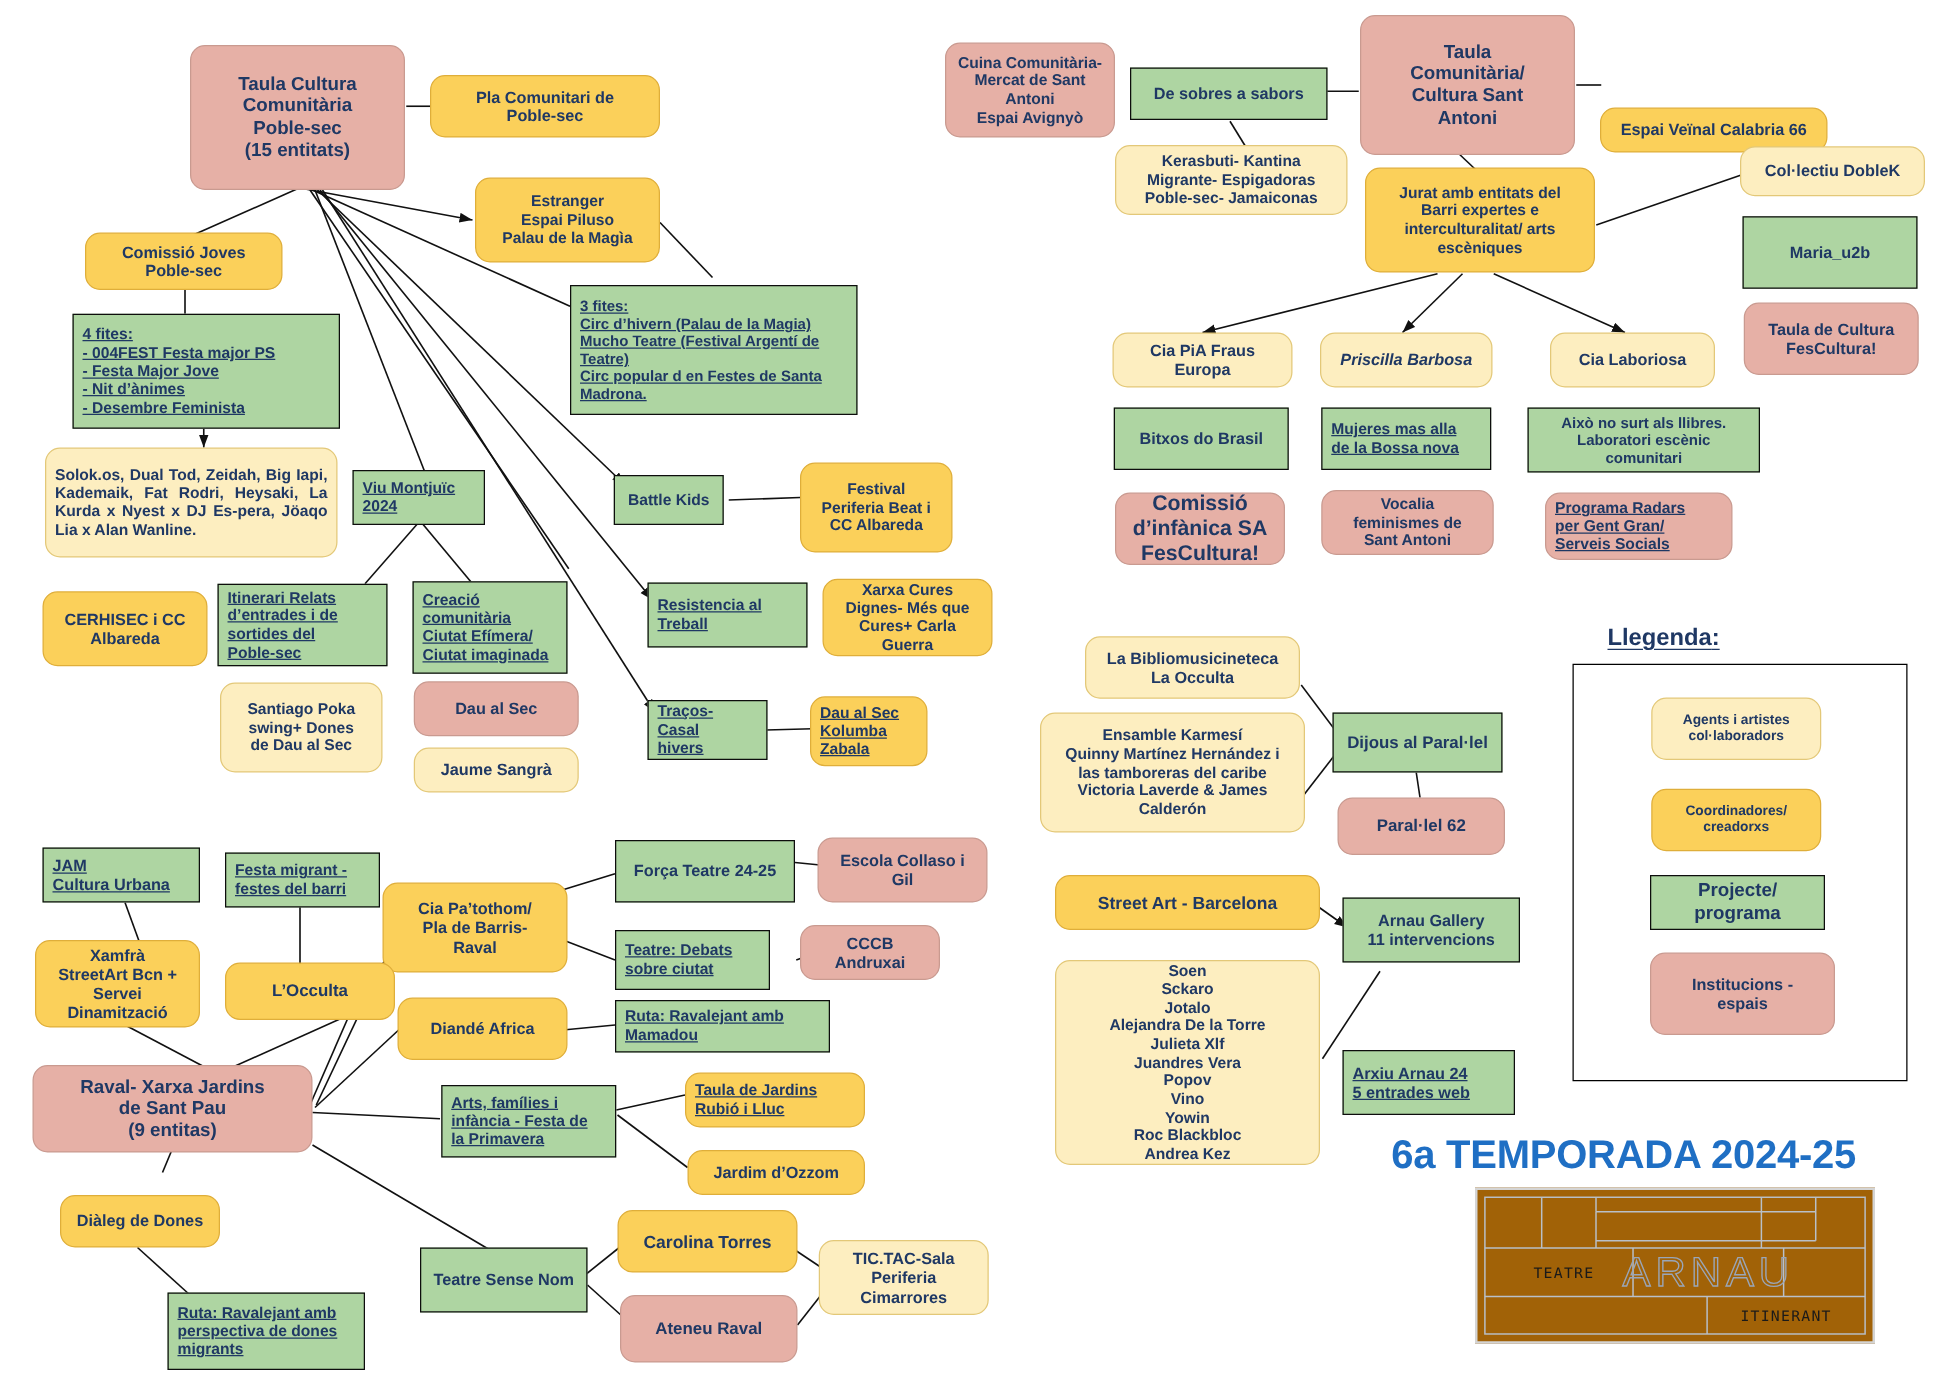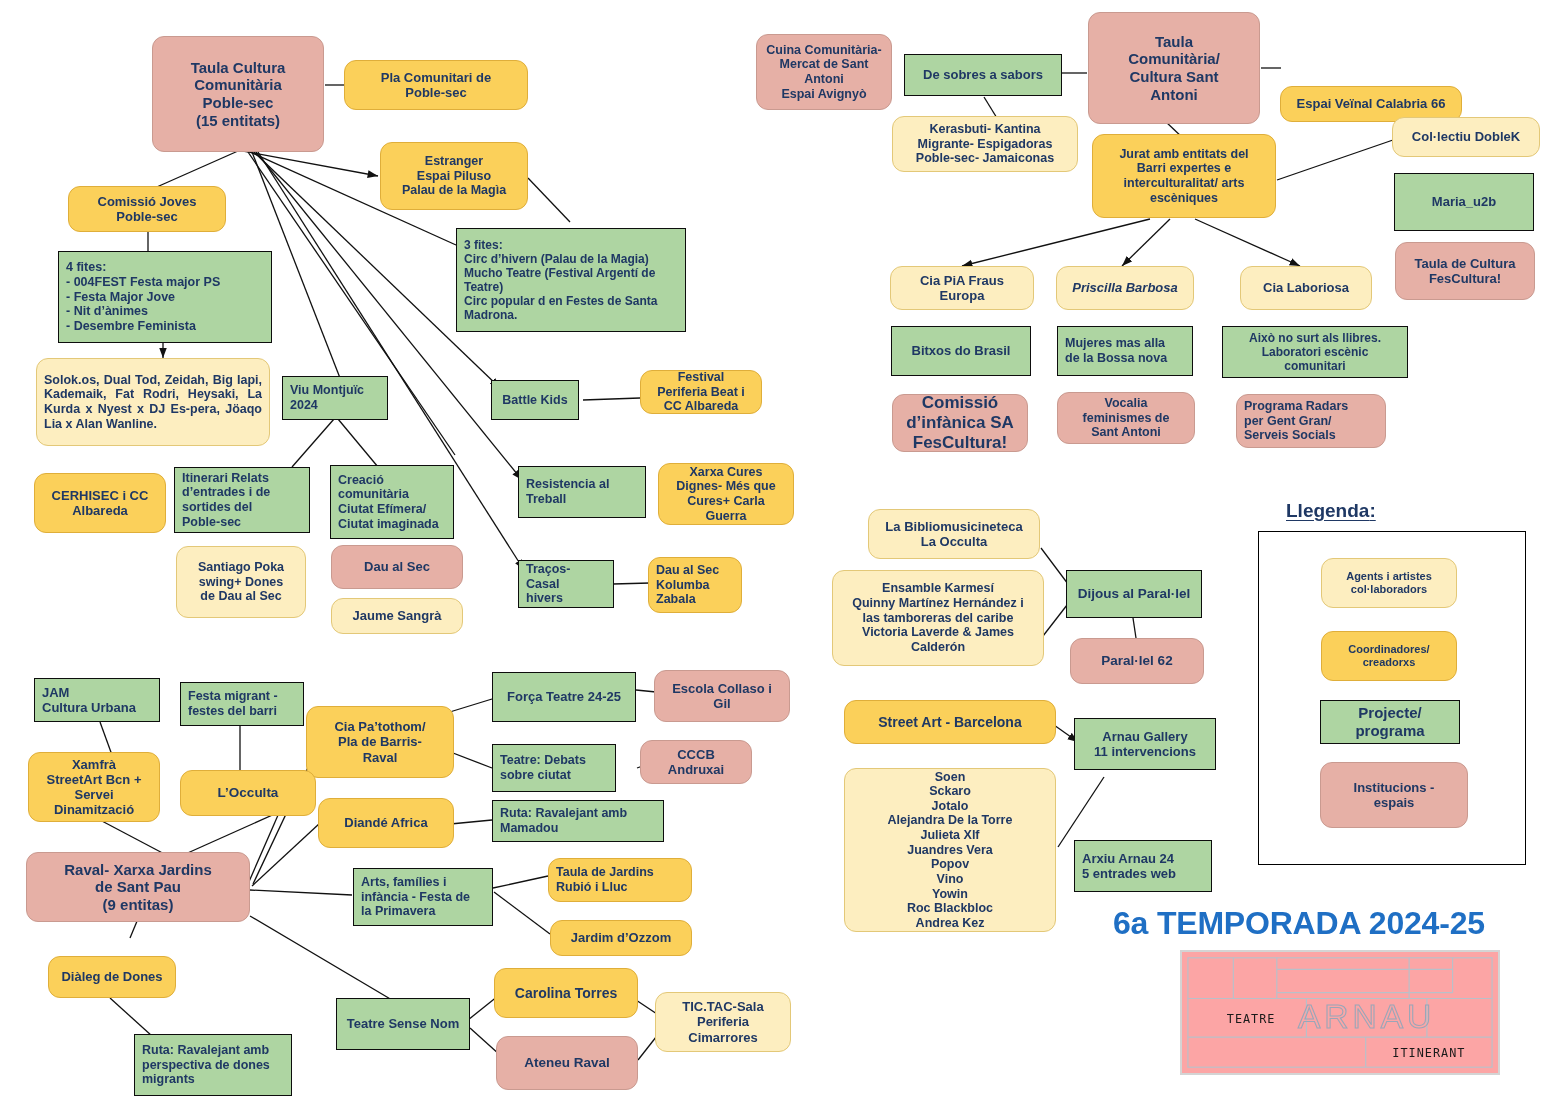--- a/index.html
+++ b/index.html
@@ -34,21 +34,21 @@
   .v-agent{           
     background:#fdeec0;
     border:1px solid #e3c878;
     border-radius:12px;
   }
   .v-prog{            
     background:#aed5a2;
     border:1.5px solid #0d0d0d;
     border-radius:0;
   }
-  .align-left{justify-content:flex-start;text-align:left;}
+  .align-left{justify-content:flex-start;text-align:left;text-decoration:underline;}
   .align-justify{justify-content:flex-start;text-align:justify;text-align-last:left;}
 
   
   #legend-title{
     position:absolute;left:1286px;top:500px;
     font-size:19px;font-weight:bold;color:#1f3864;
     text-decoration:underline;text-underline-offset:3px;
     z-index:3;
   }
   #legend-title .colon{text-decoration:none;}
@@ -61,21 +61,21 @@
   
   #season{
     position:absolute;left:1113px;top:905px;
     font-size:32px;font-weight:bold;color:#1f6fc4;
     letter-spacing:-0.2px;z-index:3;
   }
 
   
   #logo{
     position:absolute;left:1180px;top:950px;width:320px;height:125px;
-    border:2px solid #d4d4d4;box-sizing:border-box;z-index:3;background:#fca5a5;
+    border:2px solid #d4d4d4;box-sizing:border-box;z-index:3;background:#a16207;
   }
   #logo svg{display:block;width:100%;height:100%;}
   .logo-txt{font-family:"DejaVu Sans Mono", monospace;font-size:12px;fill:#1a1a1a;letter-spacing:1px;}
   .logo-word{font-family:"Liberation Sans", sans-serif;font-size:34px;fill:none;stroke:#9aa6b8;stroke-width:1.1;letter-spacing:4px;}
 </style>
 </head>
 <body>
 
 <div id="canvas">
 
@@ -170,21 +170,21 @@
 Mucho Teatre (Festival Argentí de Teatre)
 Circ popular d en Festes de Santa Madrona.</div>
 
   <div class="node v-agent align-justify" style="left:36px;top:358px;width:234px;height:88px;font-size:12.5px;">Solok.os, Dual Tod, Zeidah, Big Iapi, Kademaik, Fat Rodri, Heysaki, La Kurda x Nyest x DJ Es-pera, Jöaqo Lia x Alan Wanline.</div>
 
   <div class="node v-prog align-left" style="left:282px;top:376px;width:106px;height:44px;font-size:12.5px;">Viu Montjuïc
 2024</div>
 
   <div class="node v-prog" style="left:491px;top:380px;width:88px;height:40px;font-size:12.5px;">Battle Kids</div>
 
-  <div class="node v-coord" style="left:640px;top:370px;width:122px;height:44px;font-size:12.5px;">Festival
+  <div class="node v-coord" style="left:640px;top:370px;width:122px;height:72px;font-size:12.5px;">Festival
 Periferia Beat i
 CC Albareda</div>
 
   <div class="node v-coord" style="left:34px;top:473px;width:132px;height:60px;font-size:13px;">CERHISEC i CC
 Albareda</div>
 
   <div class="node v-prog align-left" style="left:174px;top:467px;width:136px;height:66px;font-size:12.5px;">Itinerari Relats
 d’entrades i de
 sortides del
 Poble-sec</div>

